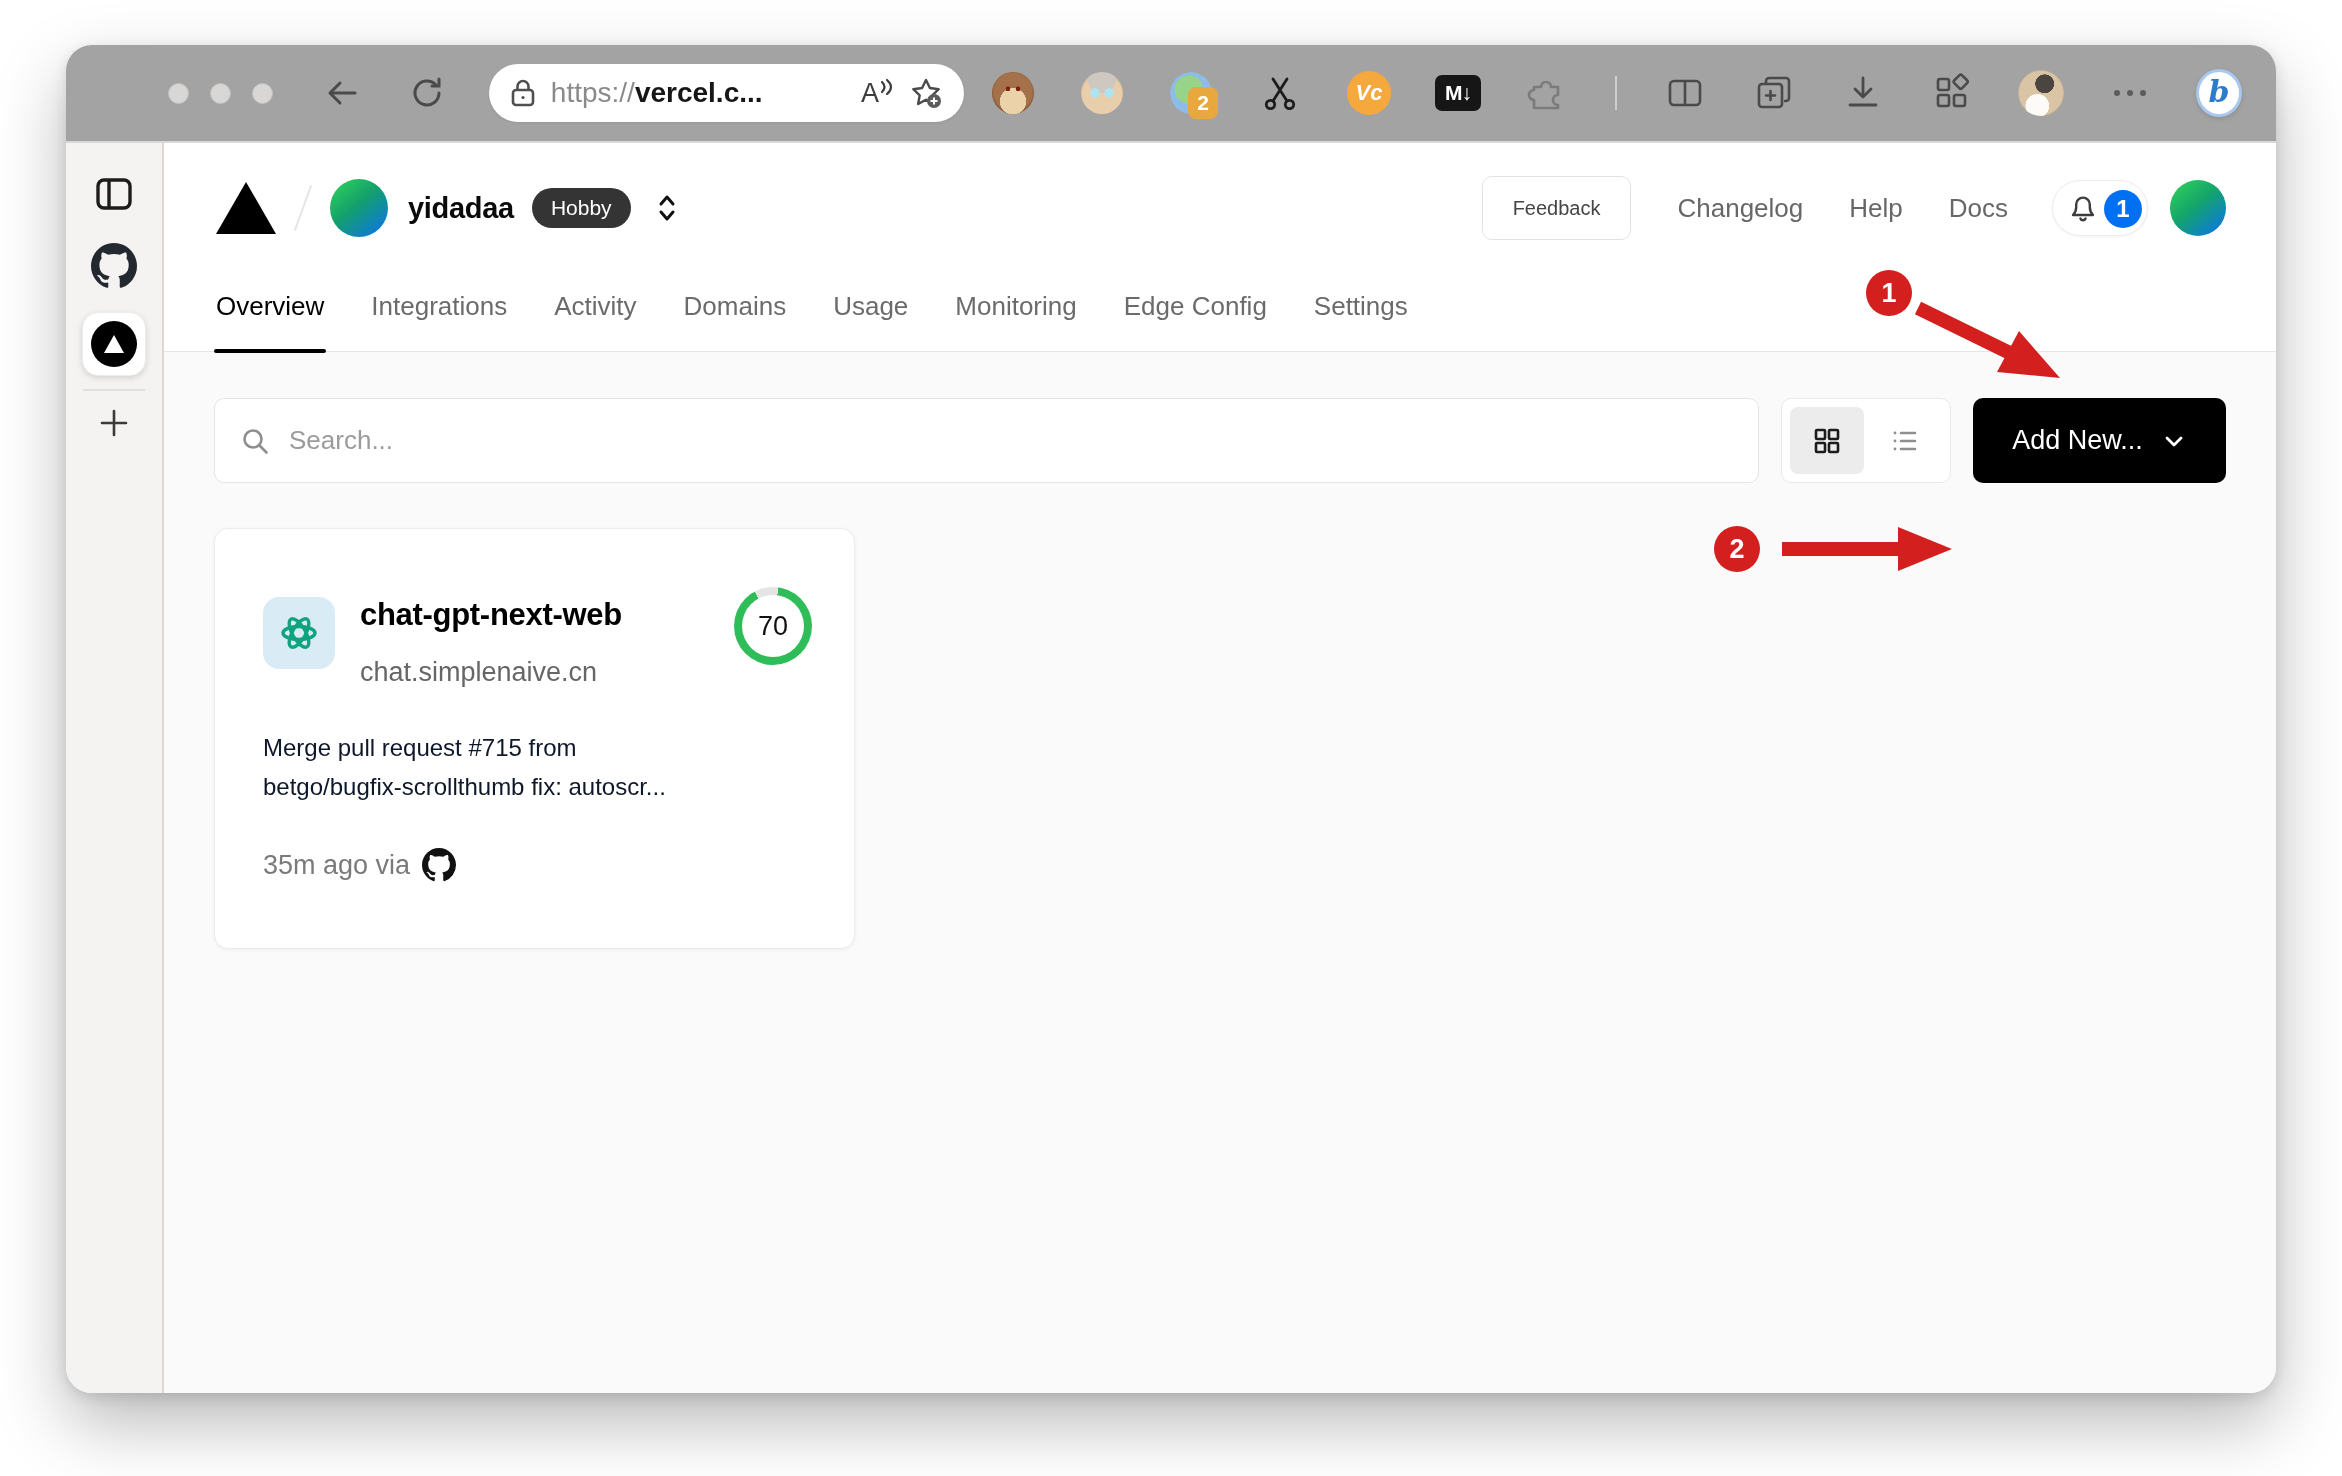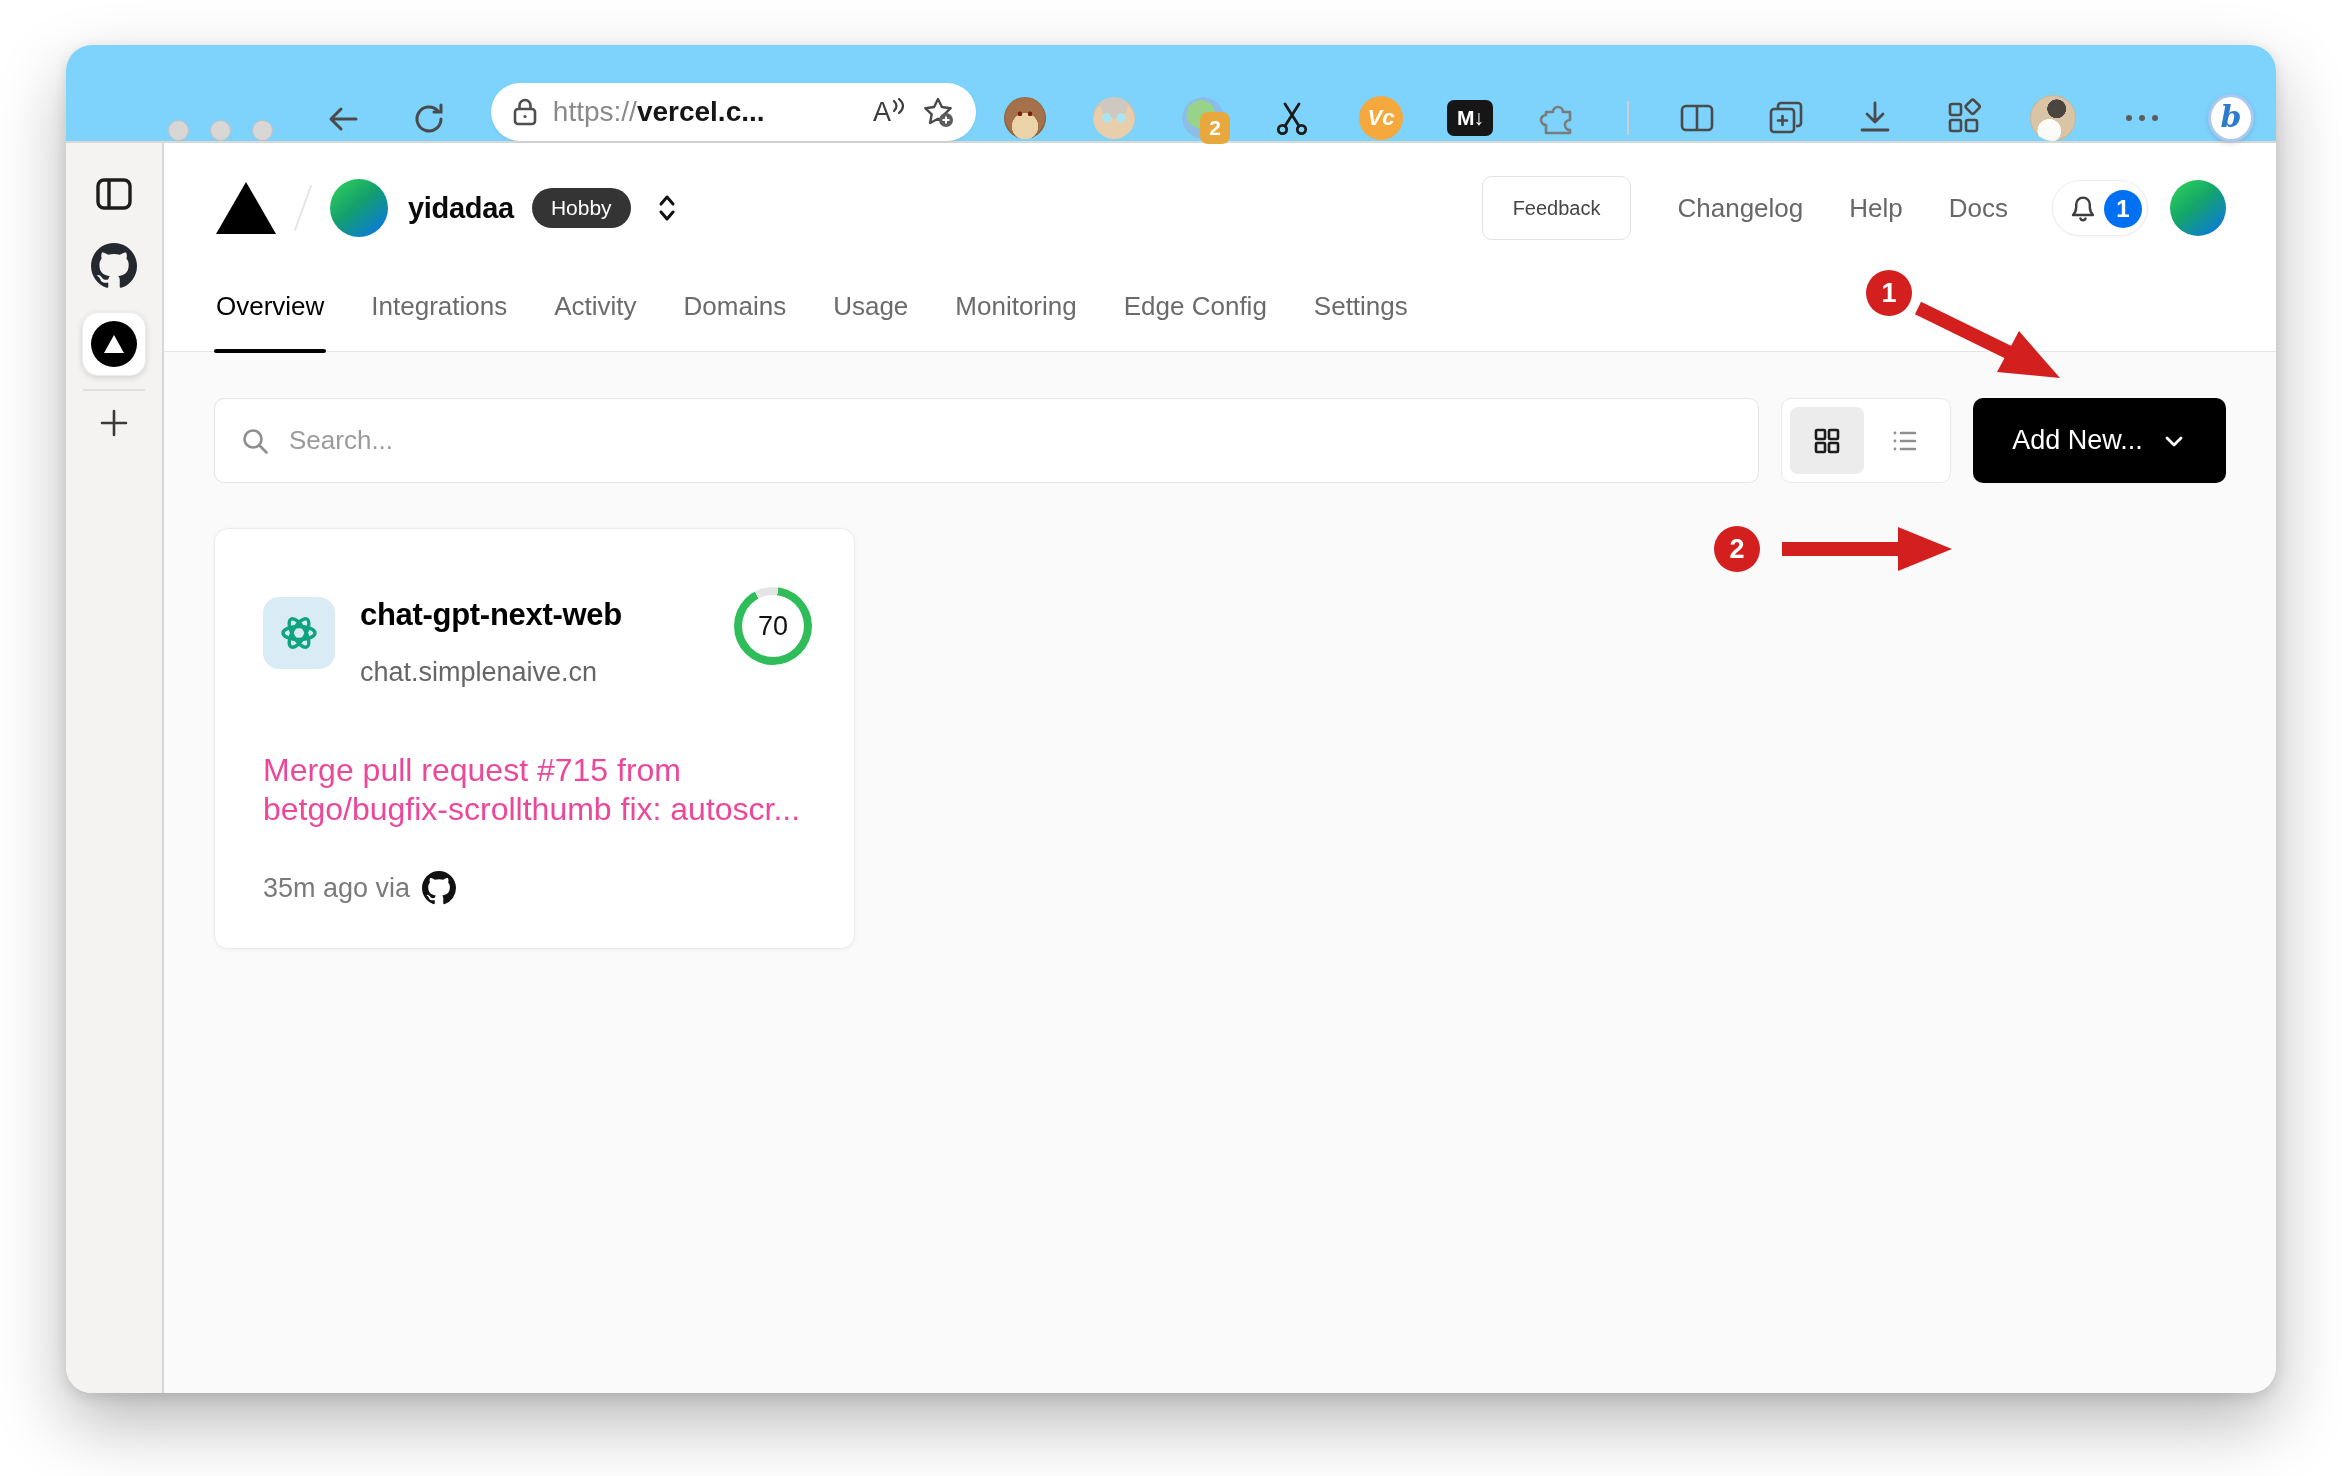--- a/index.html
+++ b/index.html
@@ -7,22 +7,22 @@
     font-family:"Liberation Sans","DejaVu Sans",sans-serif; }
   .mono { font-family:"DejaVu Sans Mono","Liberation Mono",monospace; }
 
   
   .window { position:absolute; left:66px; top:45px; width:2210px; height:1348px;
     background:#fff; border-radius:26px; overflow:hidden;
     box-shadow:0 30px 70px rgba(0,0,0,.28), 0 4px 14px rgba(0,0,0,.12);
     display:flex; flex-direction:column; }
 
   
-  .toolbar { height:98px; background:#7dd3fc; border-bottom:2px solid #d9d8d6;
-    display:flex; align-items:flex-end; padding:0 22px 0 0; flex:0 0 auto; }
+  .toolbar { height:98px; background:#a3a3a3; border-bottom:2px solid #d9d8d6;
+    display:flex; align-items:center; padding:0 34px 0 0; flex:0 0 auto; }
   .traffic { display:flex; gap:21px; margin-left:102px; }
   .traffic div { width:21px; height:21px; border-radius:50%; background:#d8d7d6; border:1px solid #c2c1c0; }
   .navbtn { width:44px; height:44px; display:flex; align-items:center; justify-content:center; }
   .back { margin-left:48px; } .reload { margin-left:42px; }
   .urlpill { margin-left:40px; width:486px; height:58px; background:#fff; border-radius:999px;
     display:flex; align-items:center; padding:0 20px; gap:14px; box-shadow:0 1px 3px rgba(0,0,0,.07); }
   .urltext { font-size:28px; white-space:nowrap; flex:1; }
   .urltext .scheme { color:#8a8a8a; }
   .urltext .domain { color:#161616; font-weight:600; }
   .reader { font-size:27px; color:#3d3d3d; display:flex; align-items:flex-start; gap:1px; }
@@ -132,21 +132,21 @@
   .apptile { width:72px; height:72px; border-radius:16px; background:#d9ecf6;
     display:flex; align-items:center; justify-content:center; flex:0 0 auto; }
   .cardtitles { margin-left:25px; min-width:0; }
   .cardname { font-size:31px; font-weight:600; color:#000; letter-spacing:-.3px; white-space:nowrap; }
   .carddomain { font-size:27px; color:#666; margin-top:24px; white-space:nowrap; }
   .score-ring { position:absolute; right:42px; top:58px; width:78px; height:78px; border-radius:50%;
     background:conic-gradient(from 8deg, #2ebd59 0 90%, #e4e4e4 90% 100%);
     display:flex; align-items:center; justify-content:center; }
   .score-inner { width:62px; height:62px; border-radius:50%; background:#fff;
     display:flex; align-items:center; justify-content:center; font-size:27px; color:#111; }
-  .commit { margin-top:63px; font-size:32px; color:#ec4899; line-height:39px; }
+  .commit { margin-top:40px; font-size:24px; color:#0f172a; line-height:39px; }
   .commit div { white-space:nowrap; }
   .branchrow { margin-top:22px; display:flex; align-items:center; gap:12px; font-size:28px; color:#454545; }
   .branchname { font-size:26px; color:#222; }
   .metarow { margin-top:42px; display:flex; align-items:center; gap:12px; font-size:27px; color:#7a7a7a; }
 
   
   .overlay { position:absolute; inset:0; width:100%; height:100%; z-index:50; pointer-events:none; }
   .stepdot { position:absolute; width:46px; height:46px; border-radius:50%; background:#d41f1f; color:#fff;
     font-size:27px; font-weight:700; display:flex; align-items:center; justify-content:center; z-index:51;
     pointer-events:none; }

